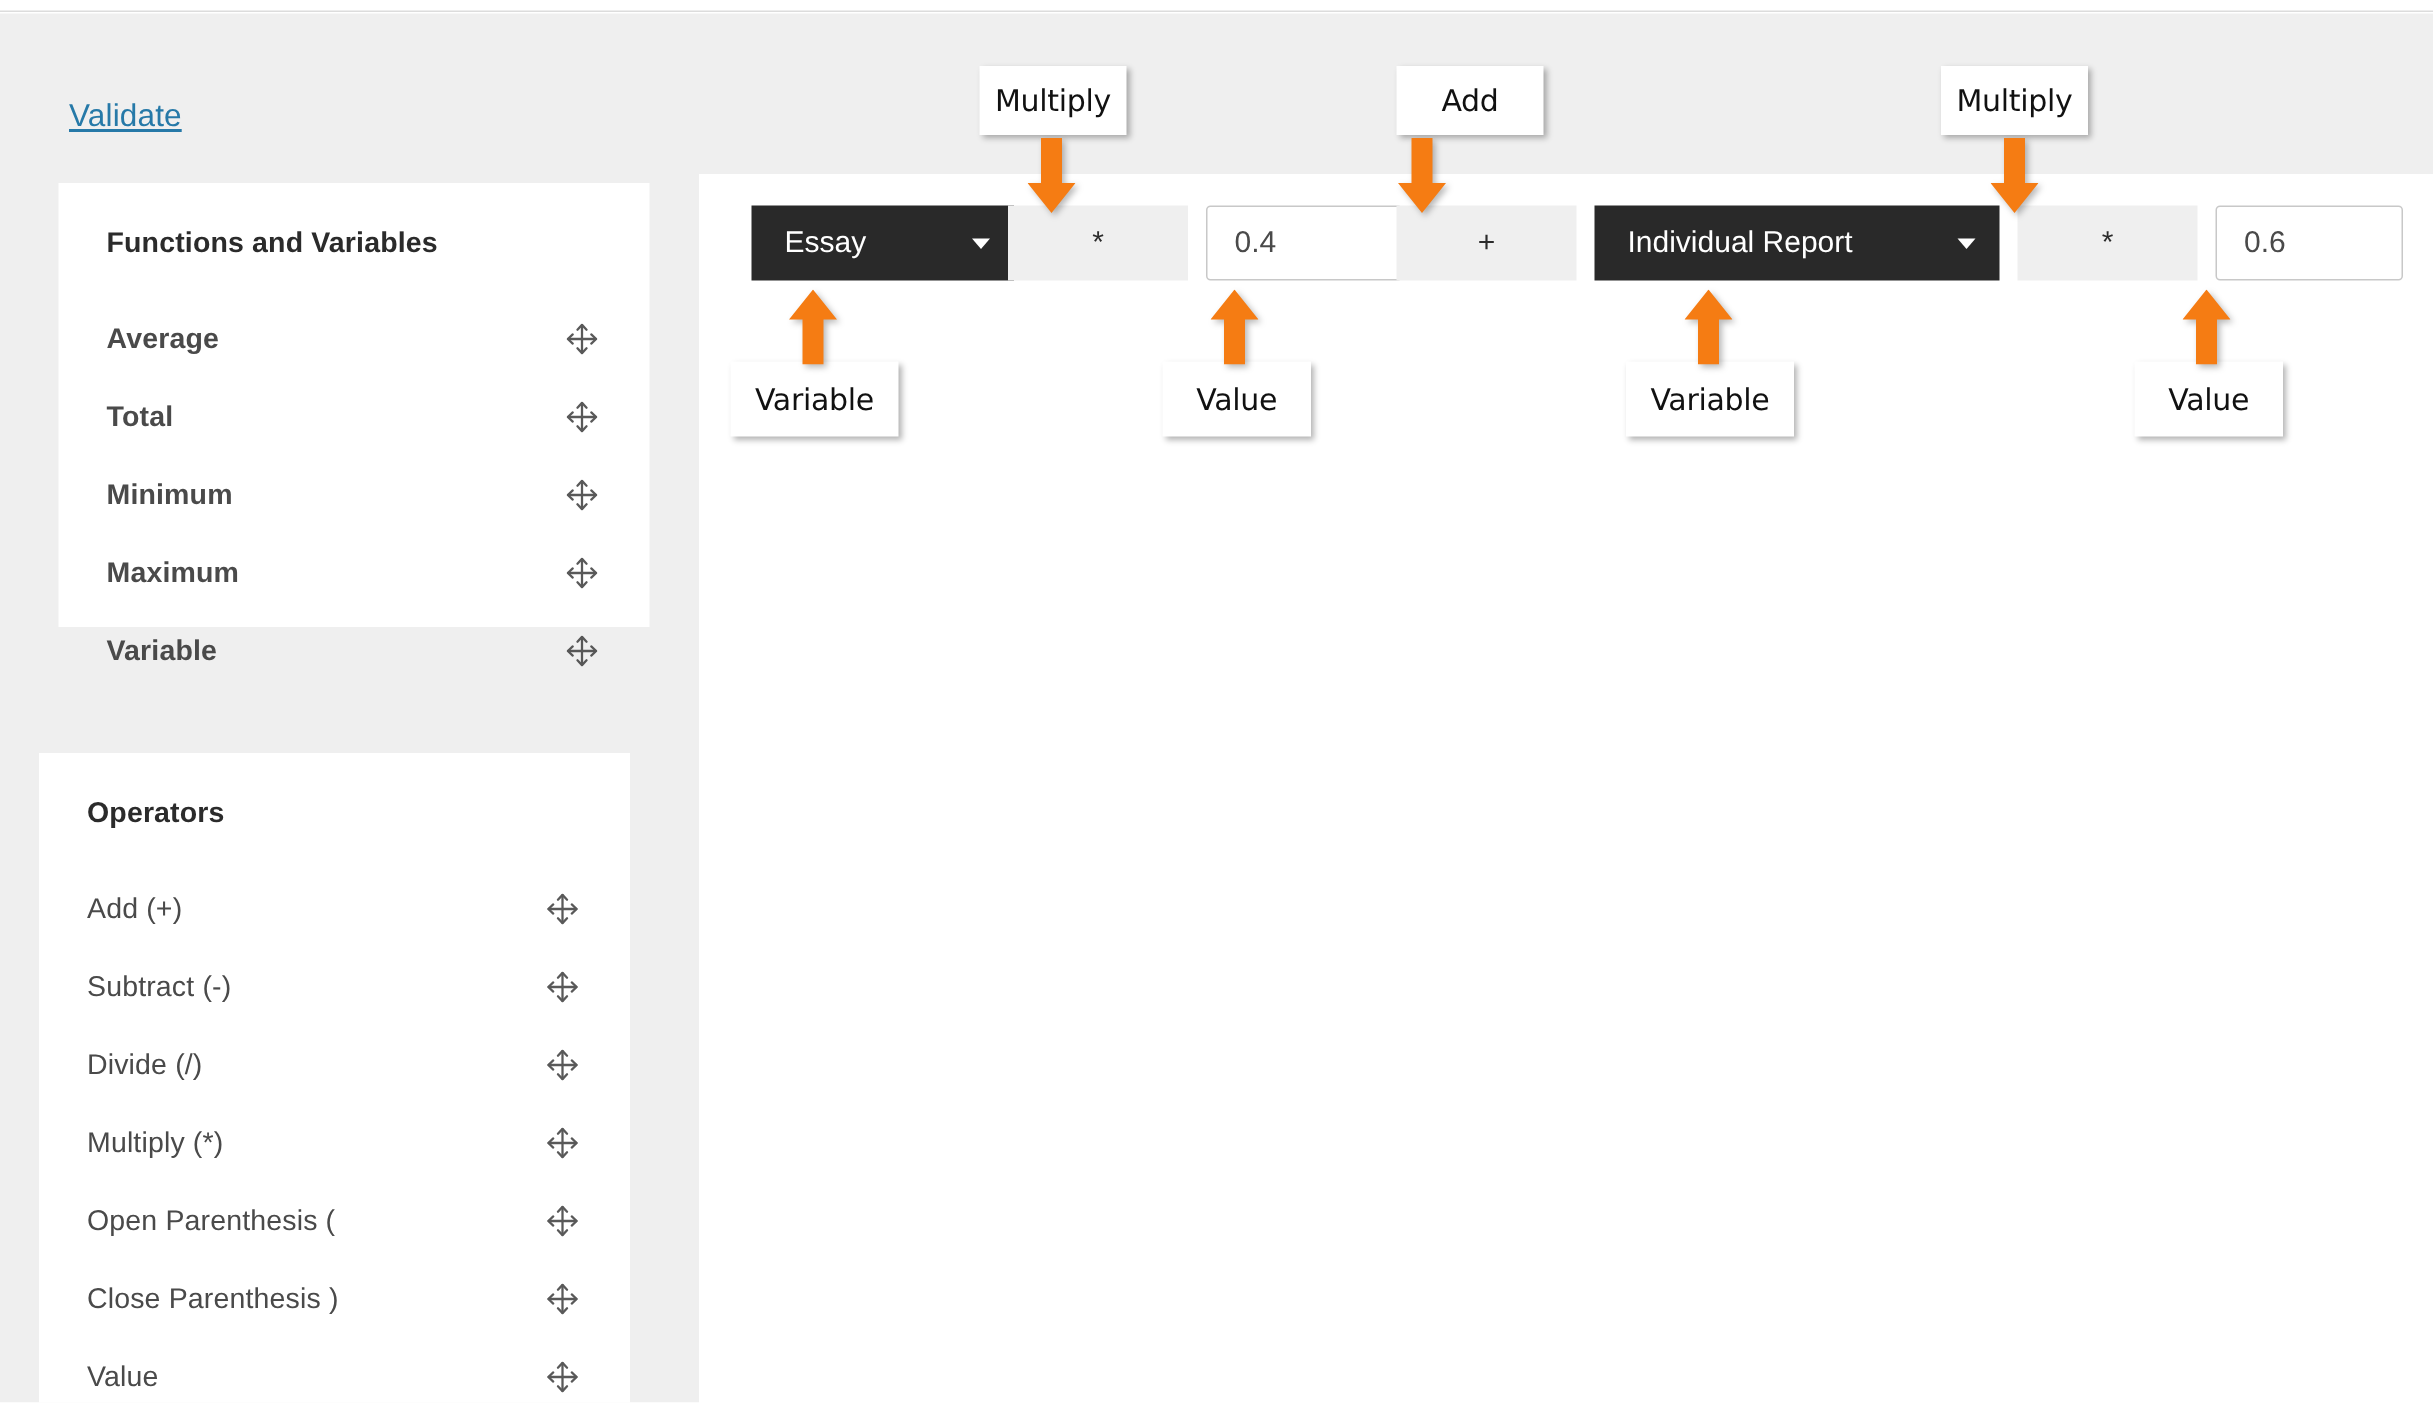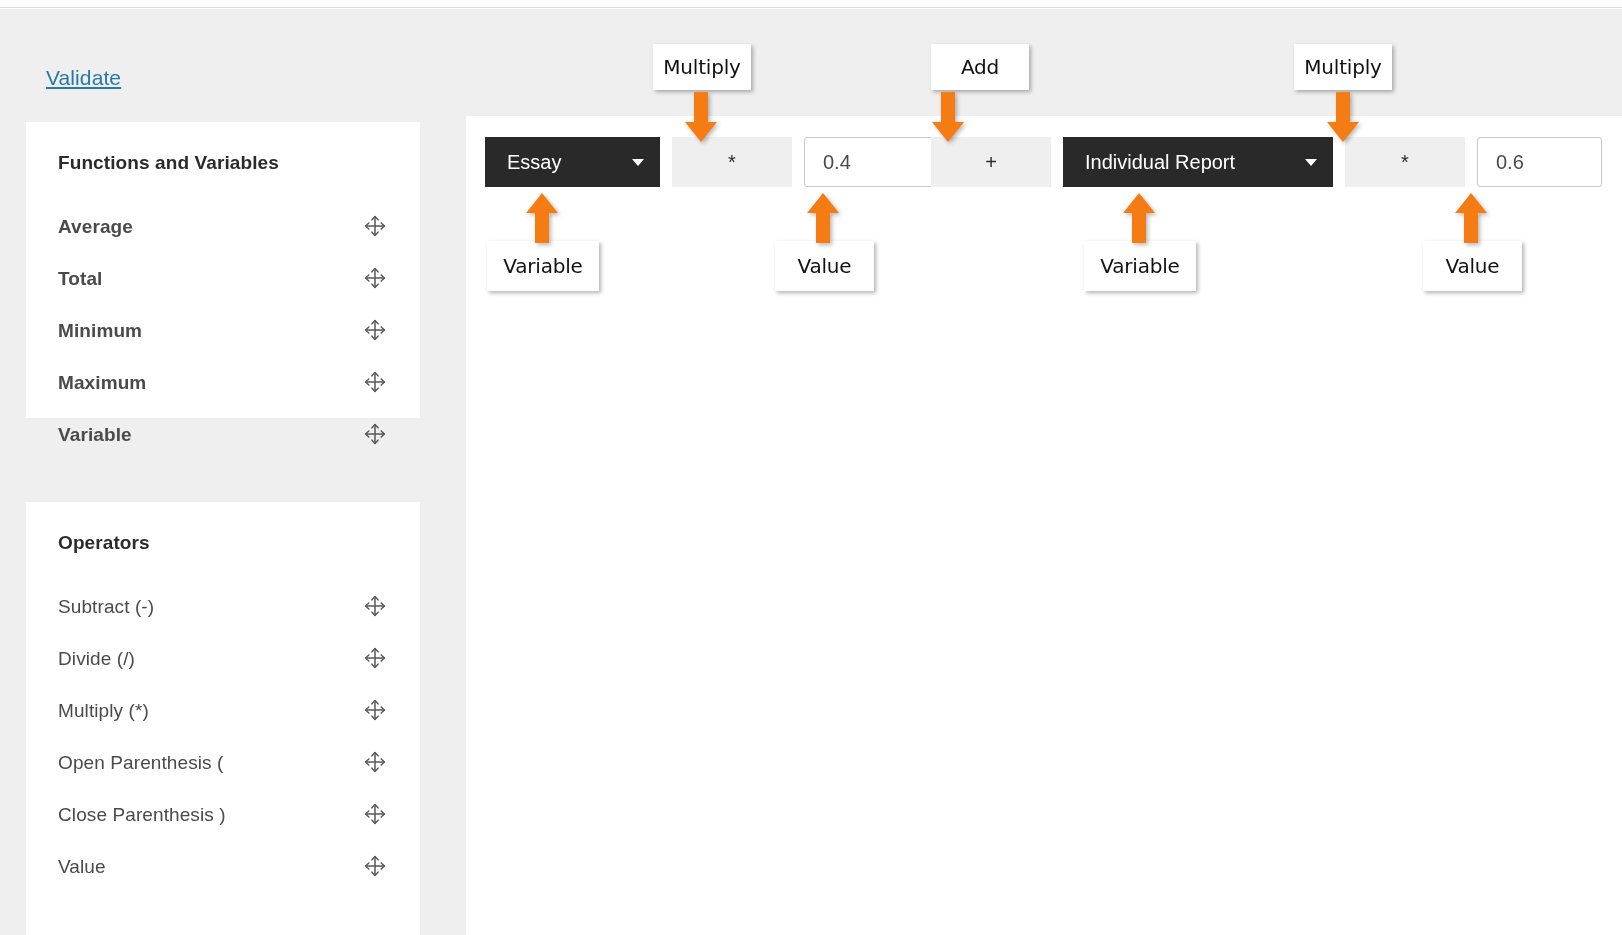--- a/index.html
+++ b/index.html
@@ -51,21 +51,21 @@
     background: #efefef;
   }
 
   
   .card {
     position: absolute;
     left: 26px;
     width: 394px;
     background: #ffffff;
   }
-  #card-functions { top: 122px; height: 296px; }
+  #card-functions { top: 122px; height: 296px; margin-left: 13px; }
   #card-operators { top: 502px; height: 509px; }
 
   .card-title {
     position: absolute;
     left: 32px;
     top: 30px;
     font-size: 19px;
     font-weight: bold;
     color: #2b2b2b;
     letter-spacing: .1px;
@@ -263,20 +263,33 @@
             </svg>
           </span>
         </div>
       </div>
   </div>
 
   <div class="card" id="card-operators">
     <div class="card-title">Operators</div>
     <div class="item-list" id="list-operators">
         <div class="list-item">
+          <span class="list-item-label">Add (+)</span>
+          <span style="display: flex;">
+            <svg class="move-icon" viewBox="0 0 24 24" fill="none" stroke="#3d3d3d" stroke-width="1.4" stroke-linecap="round" stroke-linejoin="round">
+              <line x1="12" y1="3.5" x2="12" y2="20.5"></line>
+              <line x1="3.5" y1="12" x2="20.5" y2="12"></line>
+              <polyline points="9.2,6.3 12,3.3 14.8,6.3"></polyline>
+              <polyline points="9.2,17.7 12,20.7 14.8,17.7"></polyline>
+              <polyline points="6.3,9.2 3.3,12 6.3,14.8"></polyline>
+              <polyline points="17.7,9.2 20.7,12 17.7,14.8"></polyline>
+            </svg>
+          </span>
+        </div>
+        <div class="list-item">
           <span class="list-item-label">Subtract (-)</span>
           <span style="display: flex;">
             <svg class="move-icon" viewBox="0 0 24 24" fill="none" stroke="#3d3d3d" stroke-width="1.4" stroke-linecap="round" stroke-linejoin="round">
               <line x1="12" y1="3.5" x2="12" y2="20.5"></line>
               <line x1="3.5" y1="12" x2="20.5" y2="12"></line>
               <polyline points="9.2,6.3 12,3.3 14.8,6.3"></polyline>
               <polyline points="9.2,17.7 12,20.7 14.8,17.7"></polyline>
               <polyline points="6.3,9.2 3.3,12 6.3,14.8"></polyline>
               <polyline points="17.7,9.2 20.7,12 17.7,14.8"></polyline>
             </svg>
@@ -346,21 +359,21 @@
               <polyline points="17.7,9.2 20.7,12 17.7,14.8"></polyline>
             </svg>
           </span>
         </div>
       </div>
   </div>
 
   <div class="main-panel"></div>
 
   <div class="formula-row" id="formula-row">
-      <div class="f-item f-variable" style="left: 0px; width: 175px;">
+      <div class="f-item f-variable" style="left: 16px; width: 175px;">
         <span class="vlabel">Essay</span>
         <span class="caret"></span>
       </div>
       <div class="f-item f-operator" style="left: 187px; width: 120px;">*</div>
       <input type="text" class="f-item f-value" value="0.4" style="left: 319px; width: 131px;">
       <div class="f-item f-operator" style="left: 446px; width: 120px;">+</div>
       <div class="f-item f-variable" style="left: 578px; width: 270px;">
         <span class="vlabel">Individual Report</span>
         <span class="caret"></span>
       </div>

